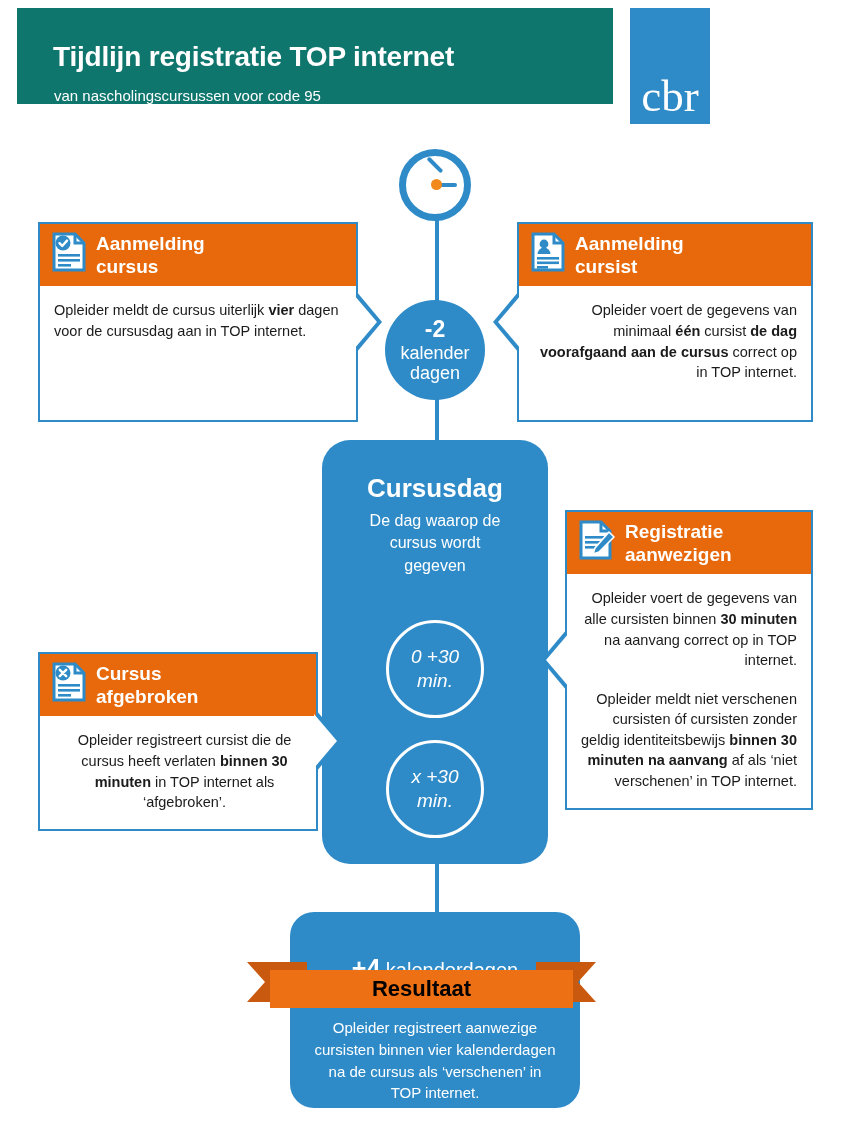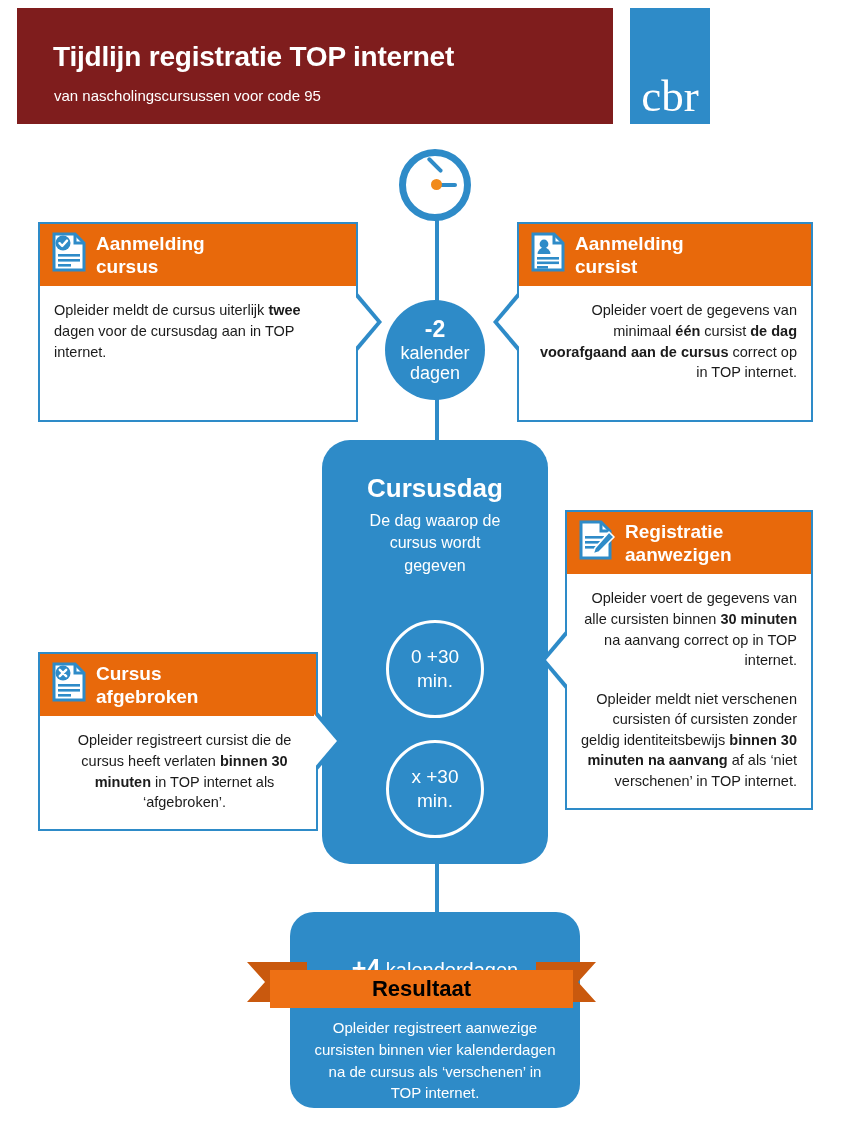--- a/index.html
+++ b/index.html
@@ -5,21 +5,21 @@
   html,body{margin:0;padding:0;background:#ffffff;}
   body{
     width:843px;height:1123px;position:relative;overflow:hidden;
     font-family:"Liberation Sans","DejaVu Sans",sans-serif;
     -webkit-font-smoothing:antialiased;
   }
   .abs{position:absolute;}
 
   
   #header-band{
-    left:17px;top:8px;width:596px;height:116px;background:#7f1d1d;
+    left:17px;top:8px;width:596px;height:96px;background:#0f766e;
   }
   #header-title{
     position:absolute;left:36px;top:33px;
     font-size:28px;font-weight:bold;color:#ffffff;letter-spacing:-0.2px;
     white-space:nowrap;
   }
   #header-subtitle{
     position:absolute;left:37px;top:79px;
     font-size:15px;color:#ffffff;font-weight:400;white-space:nowrap;
   }
@@ -122,21 +122,21 @@
   #cursusdag-title{
     position:absolute;left:0;right:0;top:33px;font-size:26px;font-weight:bold;
   }
   #cursusdag-sub{
     position:absolute;left:0;right:0;top:70px;font-size:16px;line-height:1.4;
   }
   .min-circle{
     position:absolute;left:50%;margin-left:-49px;width:98px;height:98px;border-radius:50%;
     border:3px solid #ffffff;box-sizing:border-box;
     display:flex;flex-direction:column;justify-content:center;align-items:center;
-    font-size:19px;line-height:1.25;color:#ffffff;
+    font-size:19px;line-height:1.25;color:#ffffff;font-style:italic;
   }
   #min-circle-1{top:180px;}
   #min-circle-2{top:300px;}
 
   
   #result-block{
     left:290px;top:912px;width:290px;height:196px;background:#2E8BC8;
     border-radius:24px;color:#ffffff;text-align:center;
   }
   #result-days{
@@ -198,21 +198,21 @@
         <rect x="6" y="27" width="22" height="2.6" fill="#2E8BC8"></rect>
         <rect x="6" y="32" width="13" height="2.6" fill="#2E8BC8"></rect>
       </svg>
     </span>
     <span class="card-head-text">
       <span>Aanmelding</span><br>
       <span>cursus</span>
     </span>
   </div>
   <div class="card-body">
-    <p>Opleider meldt de cursus uiterlijk <b>twee</b> dagen voor de cursusdag aan in TOP internet.</p>
+    <p>Opleider meldt de cursus uiterlijk <b>vier</b> dagen voor de cursusdag aan in TOP internet.</p>
   </div>
   <span class="beak-right-outer"></span>
   <span class="beak-right-inner"></span>
 </div>
 
 <div class="abs card" id="card-aanmelding-cursist">
   <div class="card-head">
     <span class="doc-icon">
       <svg width="34" height="40" viewBox="0 0 34 40" aria-hidden="true">
         <path d="M2 2 H23 L32 11 V38 H2 Z" fill="#ffffff" stroke="#2E8BC8" stroke-width="3"></path>

